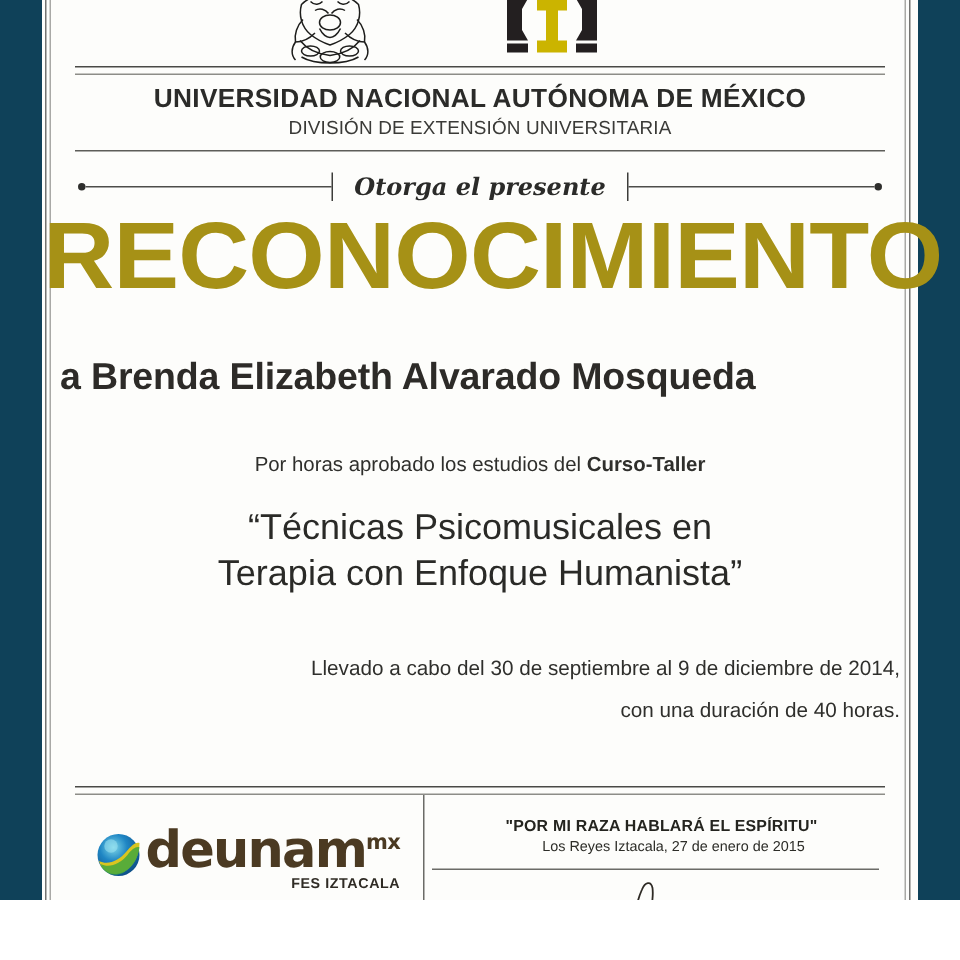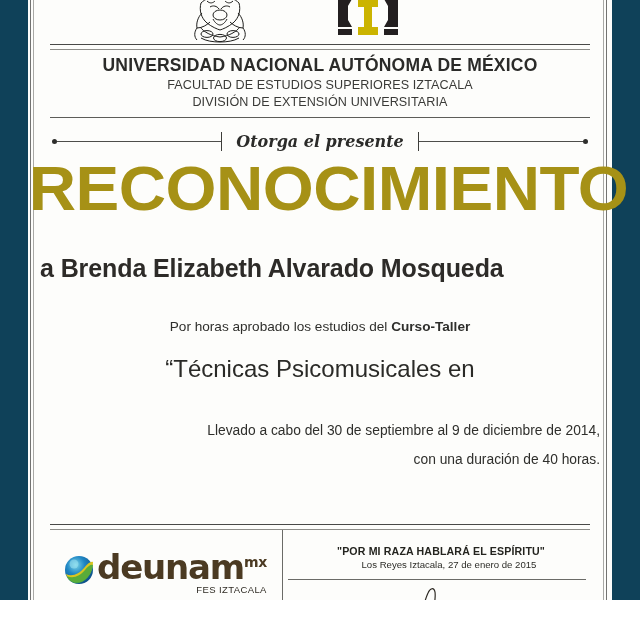--- a/index.html
+++ b/index.html
@@ -253,21 +253,21 @@
   .deunam-mx {
     font-size: 14px;
     font-weight: 700;
     color: #4b3a22;
     vertical-align: super;
     letter-spacing: -0.4px;
   }
   .deunam-sub {
     text-align: right;
     font-size: 9.5px;
-    font-weight: 400;
+    font-weight: 700;
     color: #2f2b24;
     letter-spacing: .4px;
     margin-top: 1px;
   }
   .second-logo {
     position: absolute;
     left: 62px;
     top: 68px;
     width: 96px;
     height: 52px;
@@ -337,21 +337,20 @@
         <path d="M4 3 h14 l-4 7 v14 l4 7 h-14 z" fill="#231f20"></path>
         <path d="M50 3 h14 v28 h-14 l4 -7 v-14 z" fill="#231f20"></path>
         <rect x="4" y="33" width="14" height="6" fill="#231f20"></rect>
         <rect x="50" y="33" width="14" height="6" fill="#231f20"></rect>
       </svg>
     </div>
 
     <div class="rule-double"></div>
     <div class="org-block">
       <div class="org-l1">UNIVERSIDAD NACIONAL AUTÓNOMA DE MÉXICO</div>
-      <div class="org-l2">FACULTAD DE ESTUDIOS SUPERIORES IZTACALA</div>
       <div class="org-l4">DIVISIÓN DE EXTENSIÓN UNIVERSITARIA</div>
     </div>
     <div class="rule-single"></div>
 
     <div class="otorga-row">
       <span class="otorga-dot"></span>
       <span class="otorga-bar"></span>
       <span class="otorga-tick"></span>
       <span class="otorga-text">Otorga el presente</span>
       <span class="otorga-tick"></span>
@@ -362,20 +361,21 @@
     <div class="reconocimiento">RECONOCIMIENTO</div>
 
     <div class="recipient">a Brenda Elizabeth Alvarado Mosqueda</div>
 
     <div class="approved">
       <span>Por horas aprobado los estudios del </span><span class="strong">Curso-Taller</span>
     </div>
 
     <div class="course-title">
       <div>“Técnicas Psicomusicales en</div>
+      <div>Terapia con Enfoque Humanista”</div>
     </div>
 
     <div class="dates">
       <div>Llevado a cabo del 30 de septiembre al 9 de diciembre de 2014,</div>
       <div>con una duración de 40 horas.</div>
     </div>
 
     <div class="footer">
       <div class="footer-rule"></div>
       <div class="footer-cols">

